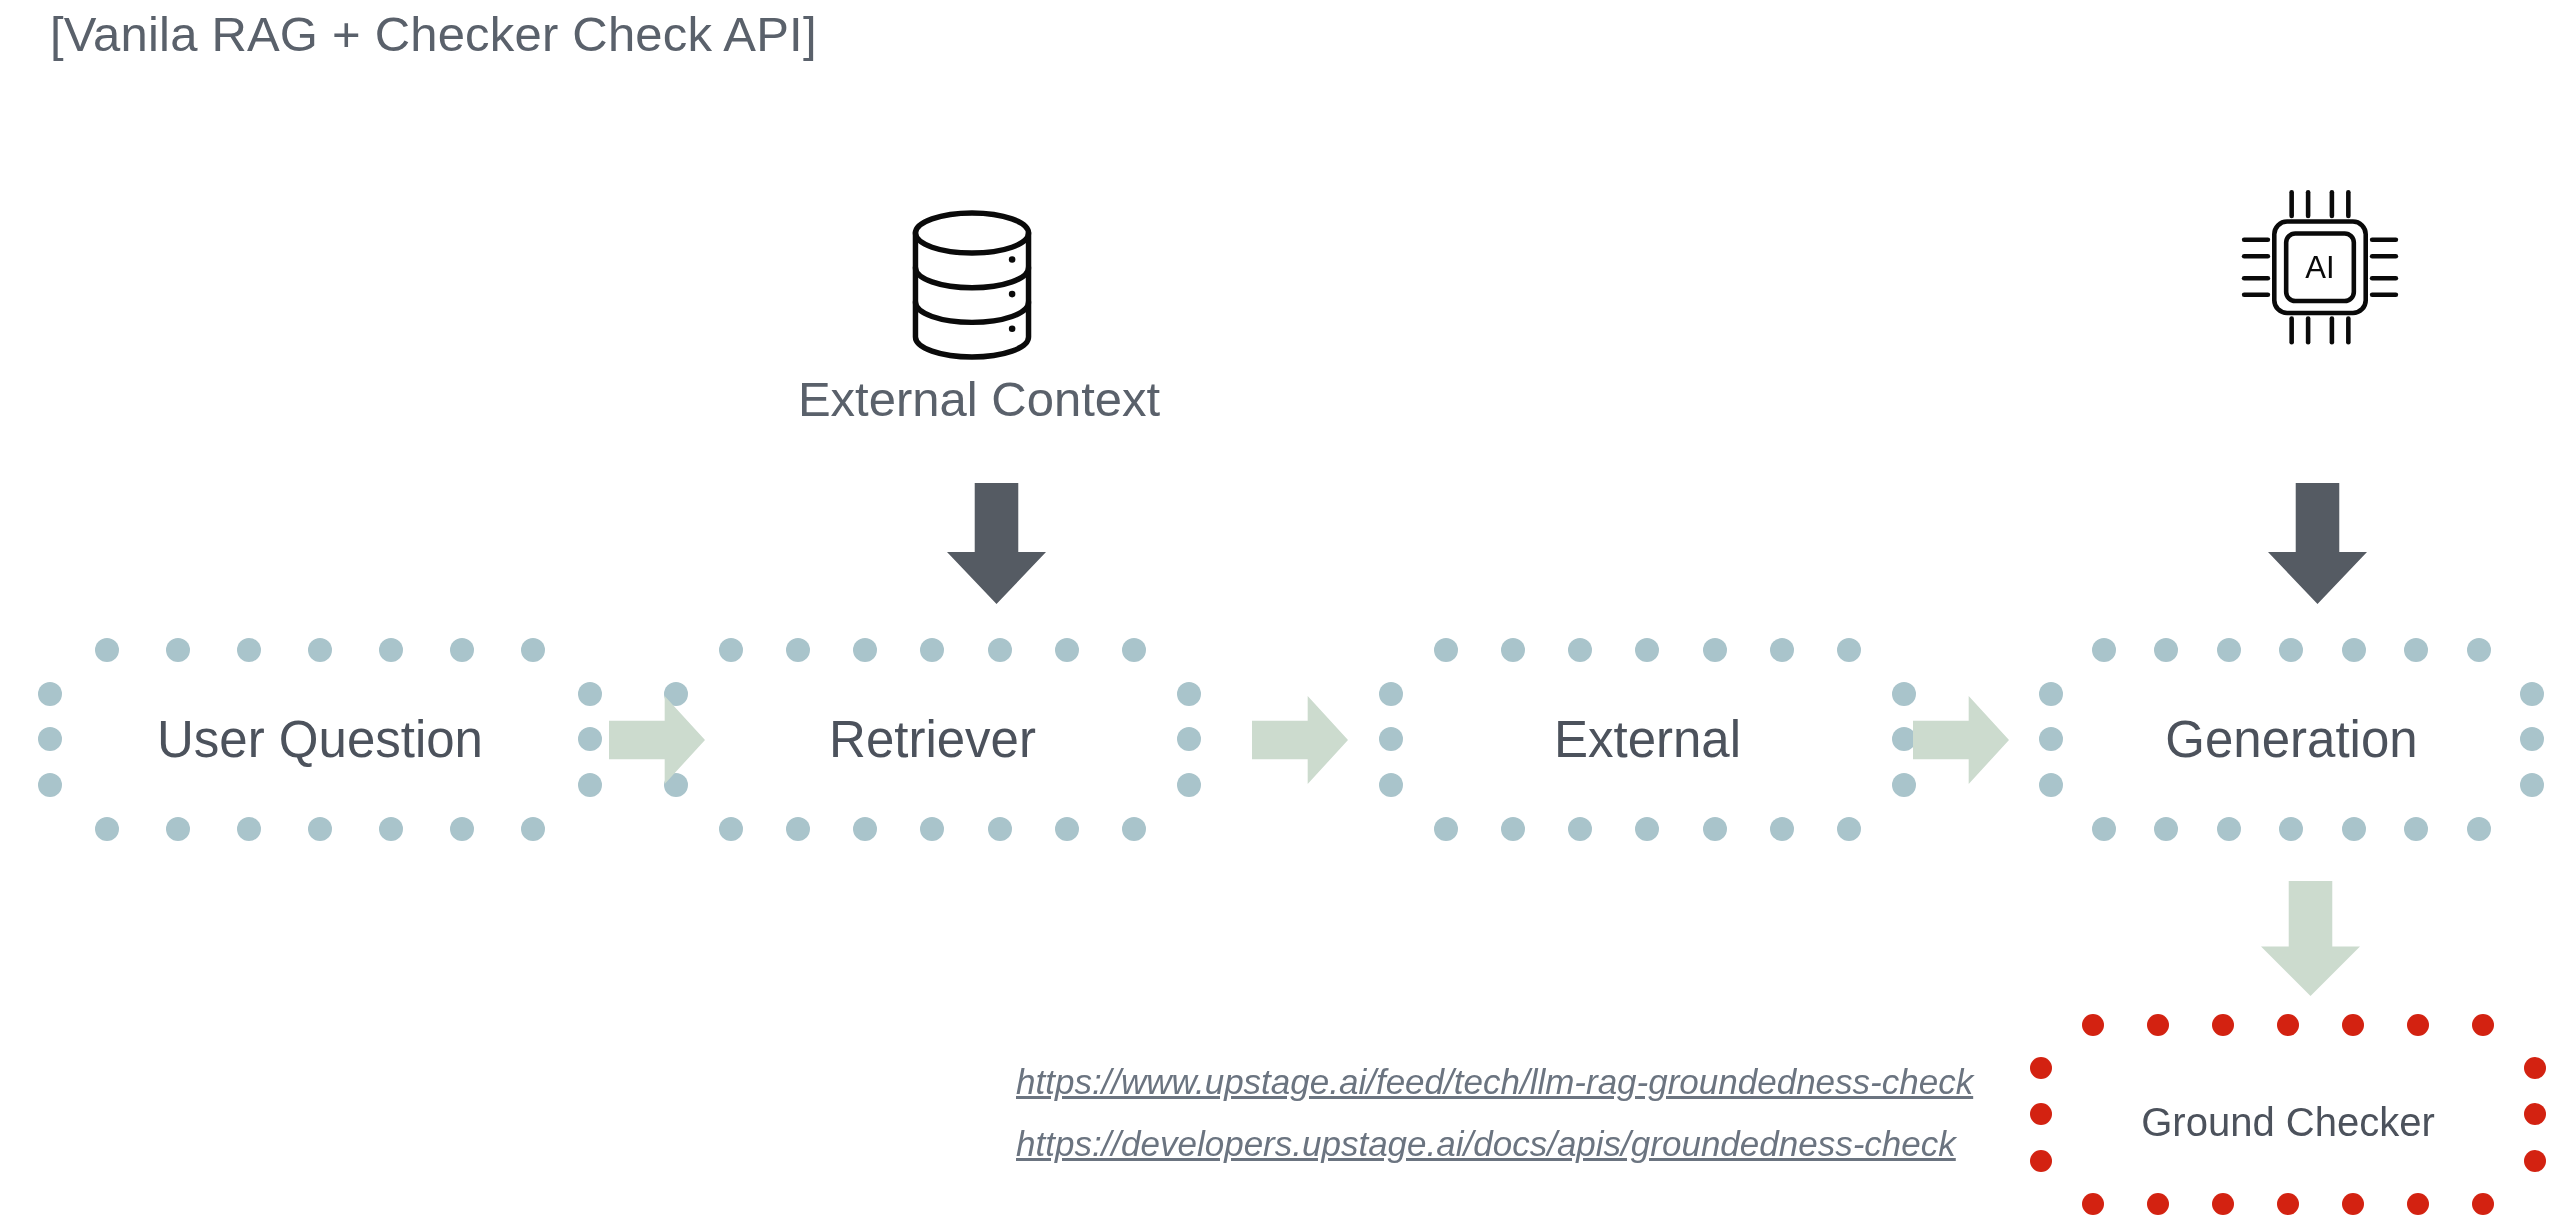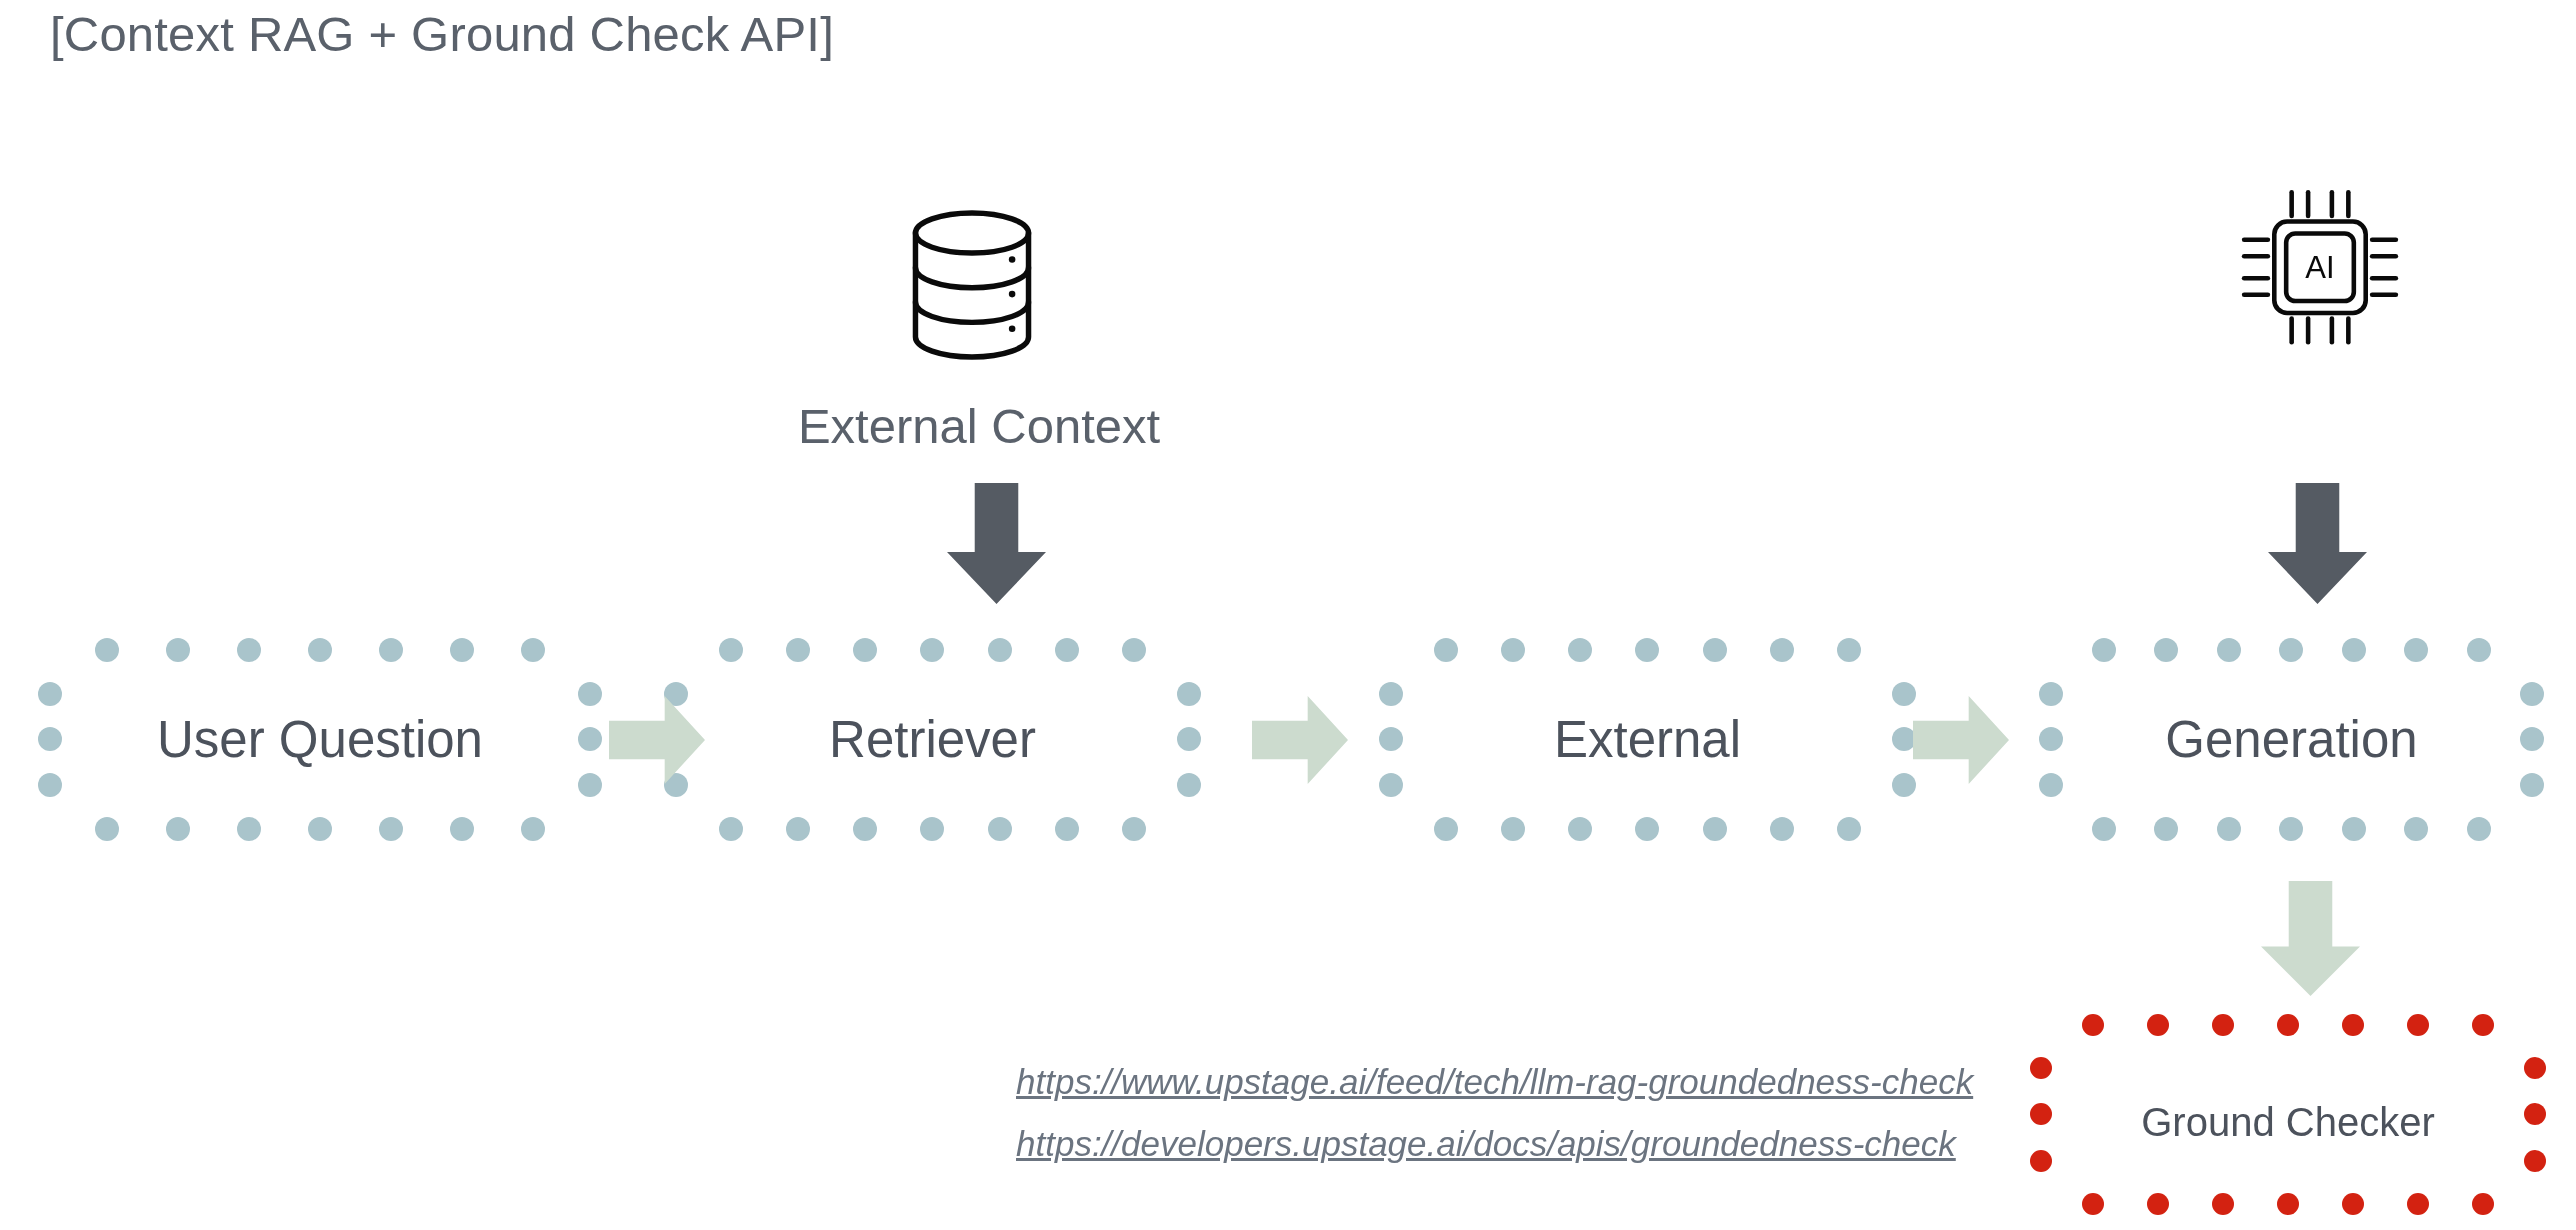--- a/index.html
+++ b/index.html
@@ -101,34 +101,34 @@
     text-decoration: underline;
     white-space: nowrap;
     text-align: right;
   }
 </style>
 </head>
 <body>
 
 <div id="slide">
 
-  <div id="slide-title">[Context RAG + Ground Check API]</div>
+  <div id="slide-title">[Vanila RAG + Checker Check API]</div>
 
   <div id="db-icon">
     <svg viewBox="0 0 136 166" width="124" height="152" fill="none" stroke="#0a0a0a" stroke-width="6" stroke-linecap="round">
       <ellipse cx="68" cy="26" rx="62" ry="22"></ellipse>
       <path d="M6 26 V140 a62 22 0 0 0 124 0 V26"></path>
       <path d="M6 64 a62 22 0 0 0 124 0"></path>
       <path d="M6 102 a62 22 0 0 0 124 0"></path>
       <circle cx="112" cy="55" r="3.6" fill="#0a0a0a" stroke="none"></circle>
       <circle cx="112" cy="93" r="3.6" fill="#0a0a0a" stroke="none"></circle>
       <circle cx="112" cy="131" r="3.6" fill="#0a0a0a" stroke="none"></circle>
     </svg>
   </div>
-  <div class="icon-caption" style="left:741px; top:398px; width:476px;">External Context</div>
+  <div class="icon-caption" style="left:741px; top:371px; width:476px;">External Context</div>
 
   <div id="ai-icon">
     <svg viewBox="0 0 210 190" width="192" height="174" fill="none" stroke="#0a0a0a" stroke-width="5" stroke-linecap="round">
 
       <rect x="55" y="42" width="100" height="100" rx="14" ry="14"></rect>
 
       <rect x="68" y="55" width="74" height="74" rx="10" ry="10"></rect>
 
       <text x="105" y="104" font-family="'Liberation Sans', sans-serif" font-size="34" fill="#0a0a0a" stroke="none" text-anchor="middle">AI</text>
 

